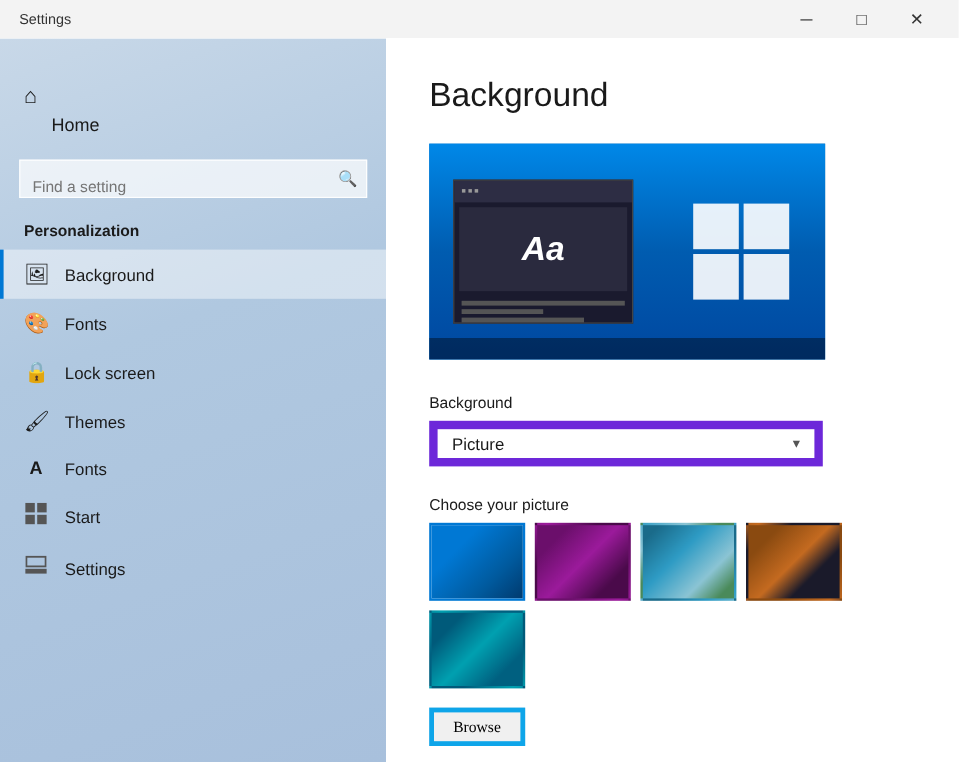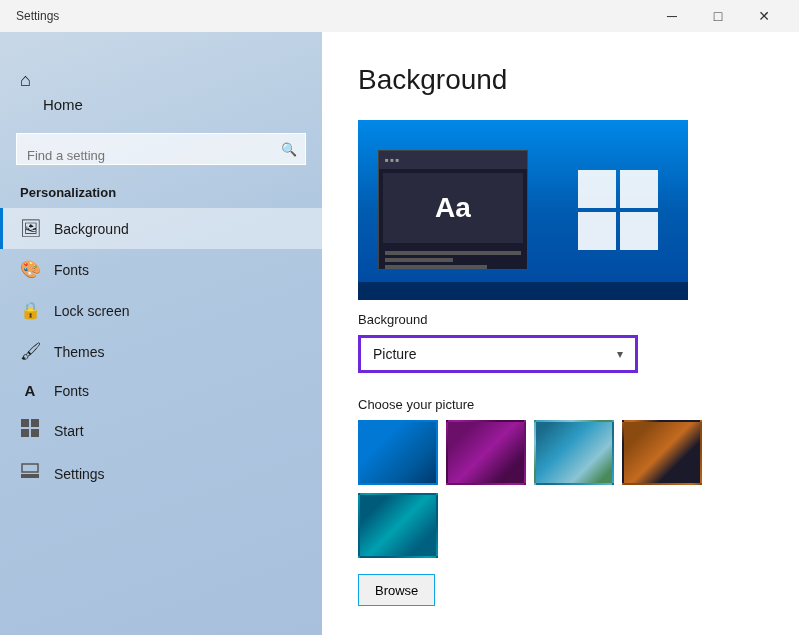--- a/index.html
+++ b/index.html
@@ -147,24 +147,25 @@
       font-weight: 300;
       color: #1a1a1a;
       margin-bottom: 24px;
     }
 
     
     .preview-container {
       width: 330px;
       height: 180px;
       background: linear-gradient(135deg, #0078d4 0%, #005a9e 100%);
-      margin-bottom: 12px;
+      margin-bottom: 28px;
       position: relative;
       overflow: hidden;
       flex-shrink: 0;
+      font-style: italic;
     }
 
     
     .preview-desktop {
       width: 100%;
       height: 100%;
       background: linear-gradient(180deg, #0088e8 0%, #005cb0 50%, #0047a0 100%);
       position: relative;
     }
 
@@ -243,23 +244,23 @@
     
     .section-label {
       font-size: 13px;
       color: #1a1a1a;
       margin-bottom: 8px;
       font-weight: 400;
     }
 
     
     .dropdown {
-      width: 280px;
+      width: 328px;
       height: 38px;
-      border: 3px solid #6d28d9;
+      border: 7px solid #6d28d9;
       background: #fff;
       display: flex;
       align-items: center;
       justify-content: space-between;
       padding: 0 12px;
       cursor: pointer;
       margin-bottom: 24px;
     }
     .dropdown-value { font-size: 14px; color: #1a1a1a; }
     .dropdown-arrow { font-size: 12px; color: #555; }
@@ -292,28 +293,29 @@
     .thumb-inner {
       width: 100%;
       height: 100%;
     }
 
     
     .browse-btn {
       height: 32px;
       padding: 0 16px;
       background: #f0f0f0;
-      border: 1px solid #0ea5e9;
+      border: 4px solid #0ea5e9;
       font-size: 13px;
       cursor: pointer;
       margin-bottom: 8px;
       display: flex;
       align-items: center;
       justify-content: center;
       width: fit-content;
+      font-family: Liberation Serif, serif;
     }
   </style>
 </head>
 <body>
 
 <div class="titlebar">
   <span class="titlebar-title">Settings</span>
   <div class="titlebar-controls">
     <button class="titlebar-btn">─</button>
     <button class="titlebar-btn">□</button>

